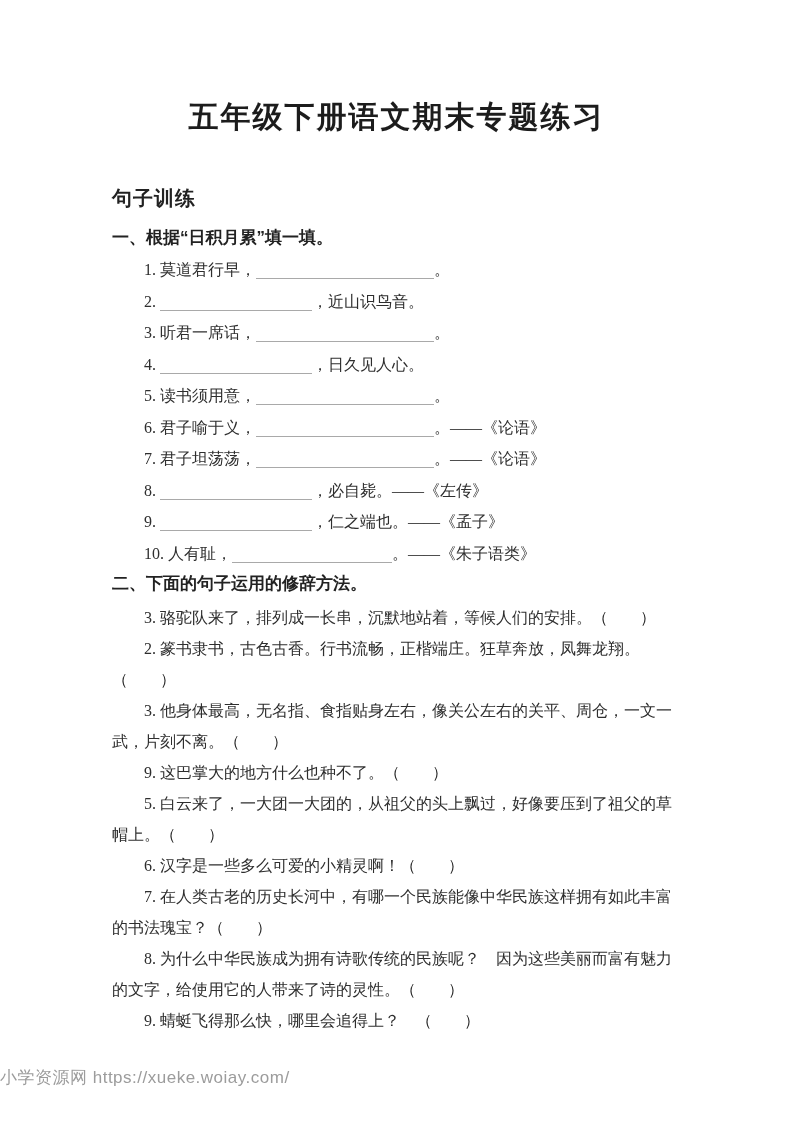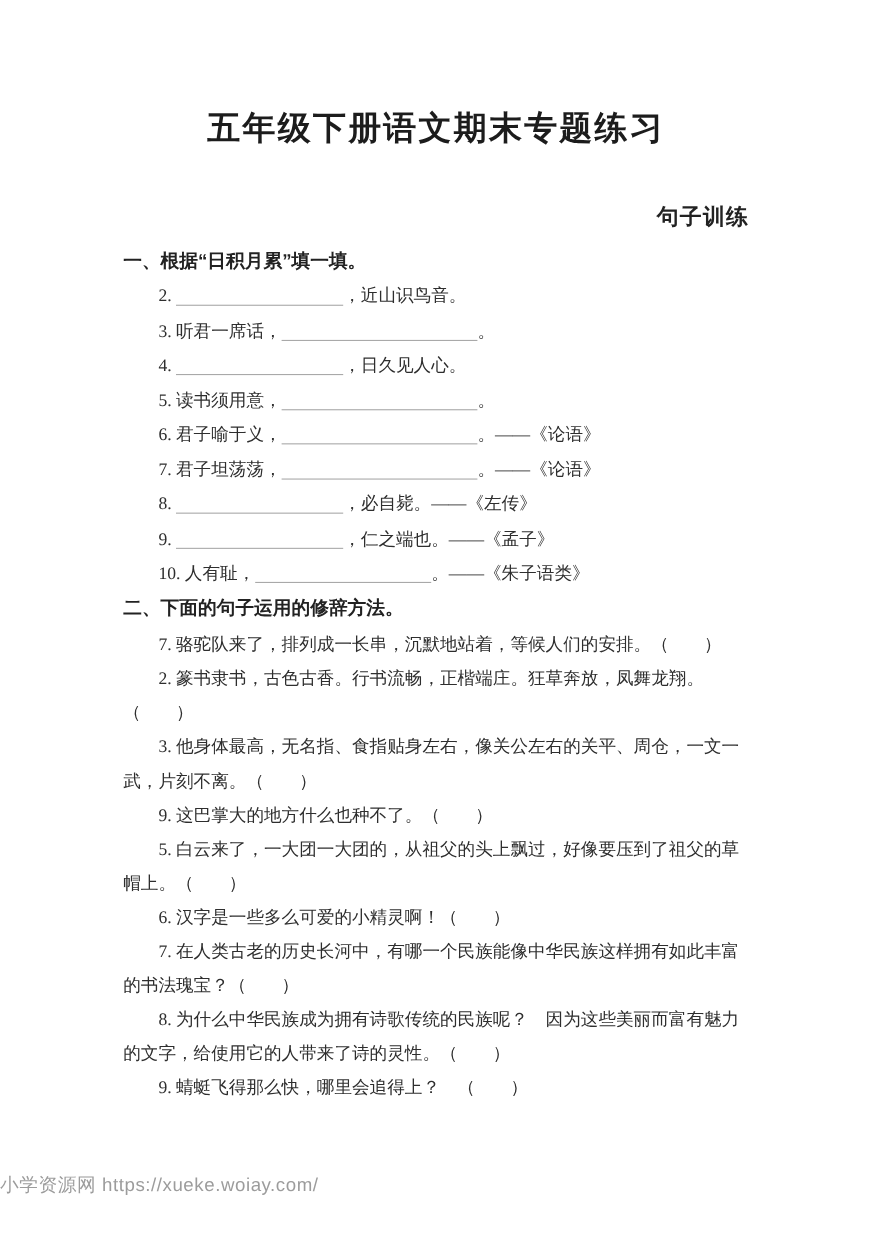--- a/index.html
+++ b/index.html
@@ -11,21 +11,21 @@
   .page{
     position:relative;width:793px;height:1122px;
     padding:0 112px;box-sizing:border-box;overflow:hidden;background:#ffffff;
   }
   .title{
     margin:96px 0 0 0;text-align:center;color:#1c1c1c;
     font-family:"Liberation Sans","DejaVu Sans",sans-serif;
     font-weight:700;font-size:30px;line-height:42px;letter-spacing:2px;
   }
   .subtitle{
-    margin:46px 0 0 0;text-align:right;color:#222222;
+    margin:46px 0 0 0;text-align:left;color:#222222;
     font-family:"Liberation Sans","DejaVu Sans",sans-serif;
     font-weight:700;font-size:20px;line-height:28px;letter-spacing:1px;
   }
   .sec-heading{
     font-family:"Liberation Sans","DejaVu Sans",sans-serif;
     font-weight:700;font-size:17px;line-height:24px;color:#222222;
   }
   .sec1-heading{margin-top:14px;}
   .sec2-heading{margin-top:3px;}
   .sec1{margin-top:4px;}
@@ -51,35 +51,36 @@
 
 <div class="page">
 
   <h1 class="title">五年级下册语文期末专题练习</h1>
 
   <h2 class="subtitle">句子训练</h2>
 
   <div class="sec-heading sec1-heading">一、根据“日积月累”填一填。</div>
 
   <div class="sec1">
+      <div class="line"><span>1. 莫道君行早，</span><span class="blank" style="width: 178px;"></span><span>。</span></div>
       <div class="line"><span>2. </span><span class="blank" style="width: 152px;"></span><span>，近山识鸟音。</span></div>
       <div class="line"><span>3. 听君一席话，</span><span class="blank" style="width: 178px;"></span><span>。</span></div>
       <div class="line"><span>4. </span><span class="blank" style="width: 152px;"></span><span>，日久见人心。</span></div>
       <div class="line"><span>5. 读书须用意，</span><span class="blank" style="width: 178px;"></span><span>。</span></div>
       <div class="line"><span>6. 君子喻于义，</span><span class="blank" style="width: 178px;"></span><span>。——《论语》</span></div>
       <div class="line"><span>7. 君子坦荡荡，</span><span class="blank" style="width: 178px;"></span><span>。——《论语》</span></div>
       <div class="line"><span>8. </span><span class="blank" style="width: 152px;"></span><span>，必自毙。——《左传》</span></div>
       <div class="line"><span>9. </span><span class="blank" style="width: 152px;"></span><span>，仁之端也。——《孟子》</span></div>
       <div class="line"><span>10. 人有耻，</span><span class="blank" style="width: 160px;"></span><span>。——《朱子语类》</span></div>
     </div>
 
   <div class="sec-heading sec2-heading">二、下面的句子运用的修辞方法。</div>
 
   <div class="sec2">
-      <p>7. 骆驼队来了，排列成一长串，沉默地站着，等候人们的安排。（　　）</p>
+      <p>3. 骆驼队来了，排列成一长串，沉默地站着，等候人们的安排。（　　）</p>
       <p>2. 篆书隶书，古色古香。行书流畅，正楷端庄。狂草奔放，凤舞龙翔。（　　）</p>
       <p>3. 他身体最高，无名指、食指贴身左右，像关公左右的关平、周仓，一文一武，片刻不离。（　　）</p>
       <p>9. 这巴掌大的地方什么也种不了。（　　）</p>
       <p>5. 白云来了，一大团一大团的，从祖父的头上飘过，好像要压到了祖父的草帽上。（　　）</p>
       <p>6. 汉字是一些多么可爱的小精灵啊！（　　）</p>
       <p>7. 在人类古老的历史长河中，有哪一个民族能像中华民族这样拥有如此丰富的书法瑰宝？（　　）</p>
       <p>8. 为什么中华民族成为拥有诗歌传统的民族呢？　因为这些美丽而富有魅力的文字，给使用它的人带来了诗的灵性。（　　）</p>
       <p>9. 蜻蜓飞得那么快，哪里会追得上？　（　　）</p>
     </div>
 

